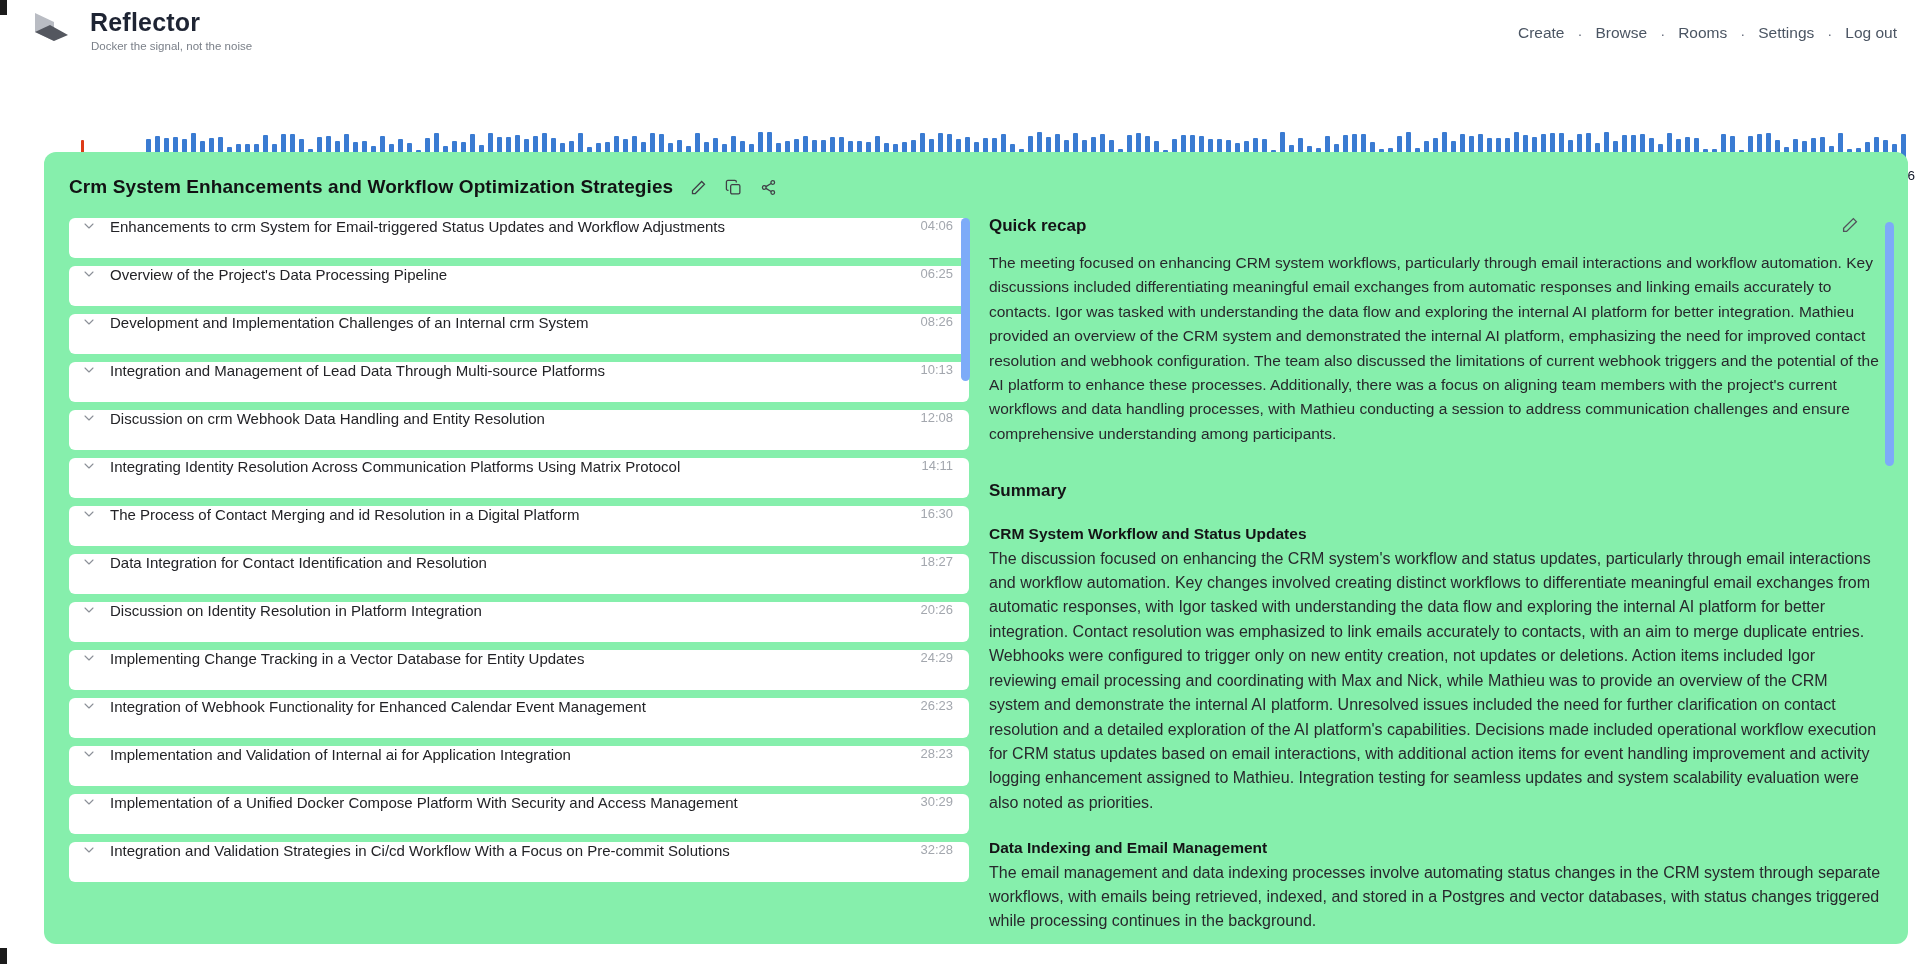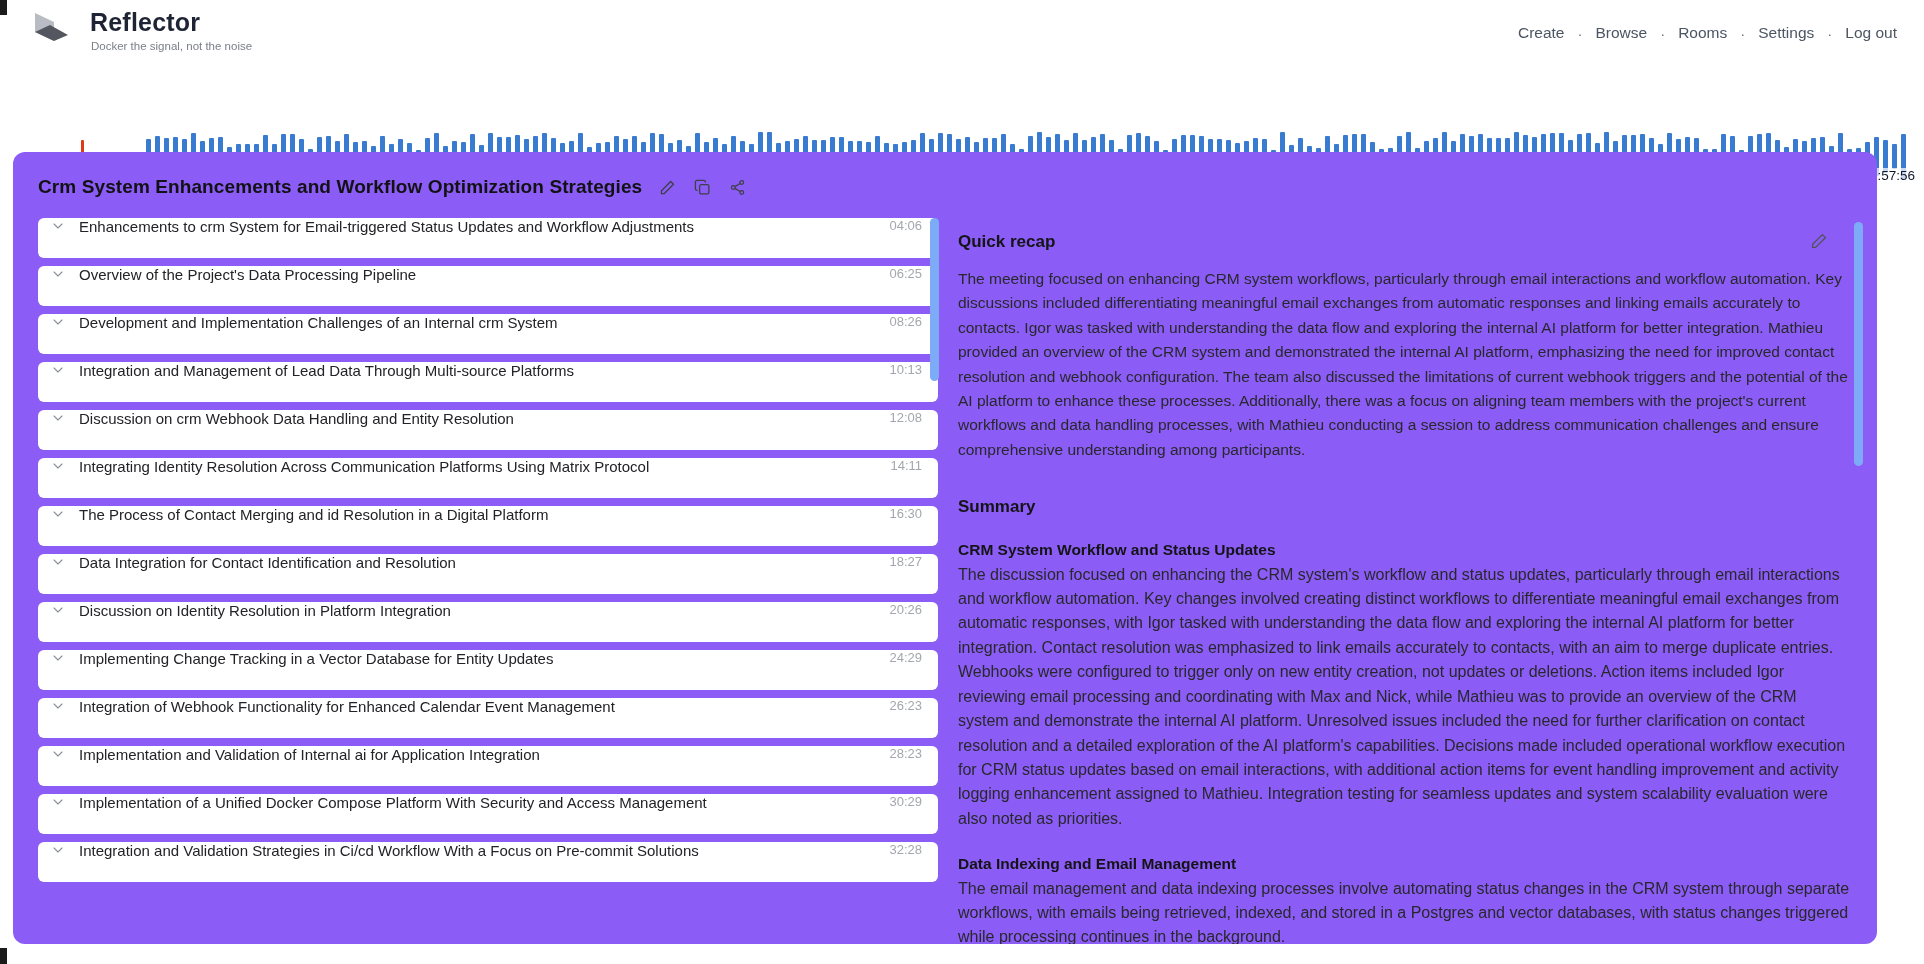--- a/index.html
+++ b/index.html
@@ -24,40 +24,40 @@
   #player { position:absolute; left:0; top:62px; width:1924px; height:62px; }
   #play-button { position:absolute; left:44px; top:96px; width:22px; height:22px; cursor:pointer; }
   #playhead { position:absolute; left:81px; top:78px; width:3px; height:45px; border-radius:1px; }
   #waveform { position:absolute; left:92px; top:66px; width:1822px; height:57px;
               display:flex; align-items:center; gap:4px; overflow:hidden; cursor:pointer; }
   .wave-bar { width:5px; flex:0 0 5px; border-radius:1px; }
   #time-display { position:absolute; right:6px; top:106px; font-size:13.5px; color:#101828;
                   background:rgba(255,255,255,.72); padding:0 3px; border-radius:2px; }
 
   
-  #card { position:absolute; left:13px; top:152px; width:1864px; height:792px;
-          background:#8b5cf6; border-radius:12px; overflow:hidden; }
+  #card { position:absolute; left:44px; top:152px; width:1864px; height:792px;
+          background:#86efac; border-radius:12px; overflow:hidden; }
   #title-row { position:absolute; left:25px; top:24px; display:flex; align-items:center; gap:17px; }
   #meeting-title { font-size:19px; font-weight:700; color:#121214; letter-spacing:.1px; }
   .title-action { width:18px; height:18px; cursor:pointer; display:flex; align-items:center; }
   .title-action svg { stroke:#3f3f46; }
 
   
   #topics { position:absolute; left:25px; top:66px; width:900px; height:694px; overflow:hidden; }
   .topic-row { height:40px; margin-bottom:8px; background:#ffffff; border-radius:6px;
                display:flex; align-items:flex-start; padding:0 16px 0 12px; cursor:pointer; }
   .topic-chevron { width:16px; height:16px; margin-right:13px; flex:0 0 16px; }
   .topic-title { flex:1; font-size:15px; color:#232327; white-space:nowrap; overflow:hidden; }
   .topic-time { font-size:13px; color:#a3a7ae; margin-left:12px; }
   #topics-scrollbar { position:absolute; left:917px; top:66px; width:9px; height:163px;
                       border-radius:5px; cursor:pointer; }
 
   
   #summary-panel { position:absolute; left:945px; top:64px; width:892px; height:728px; overflow:hidden; }
-  #recap-header { display:flex; align-items:flex-start; justify-content:space-between; margin-top:16px; }
+  #recap-header { display:flex; align-items:flex-start; justify-content:space-between; margin-top:0; }
   #recap-heading { font-size:17px; font-weight:700; color:#141416; }
   #recap-edit { width:18px; height:18px; cursor:pointer; margin-right:22px; }
   #recap-body { margin-top:15px; font-size:15.5px; line-height:24.4px; color:#28282c; }
   #summary-heading { margin-top:35px; font-size:17px; font-weight:700; color:#141416; }
   .summary-section { margin-top:21px; }
   .section-heading { font-size:15.5px; font-weight:700; color:#141416; line-height:24.4px; }
   .section-body { font-size:16px; line-height:24.4px; color:#28282c; }
   #summary-scrollbar { position:absolute; left:1841px; top:70px; width:9px; height:244px;
                        border-radius:5px; cursor:pointer; }
 </style>

